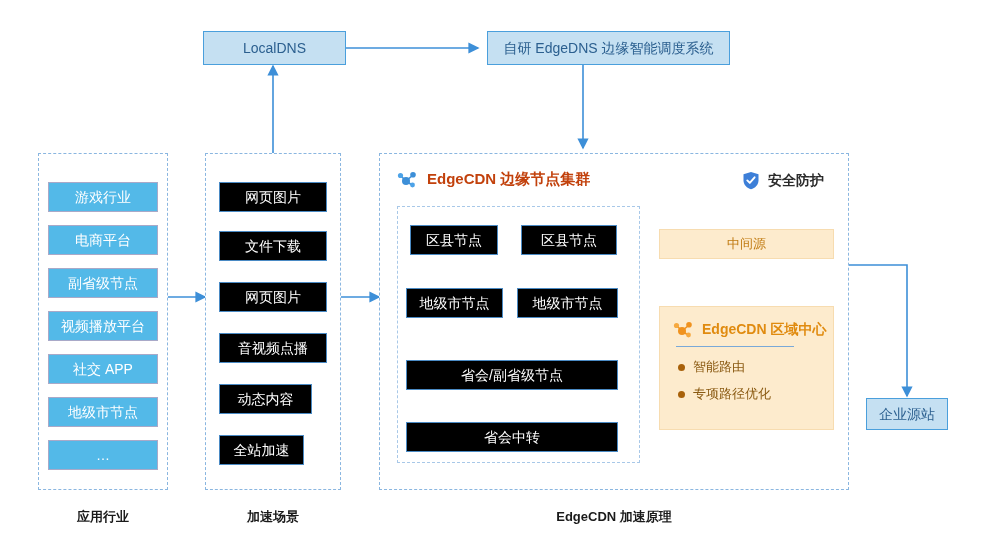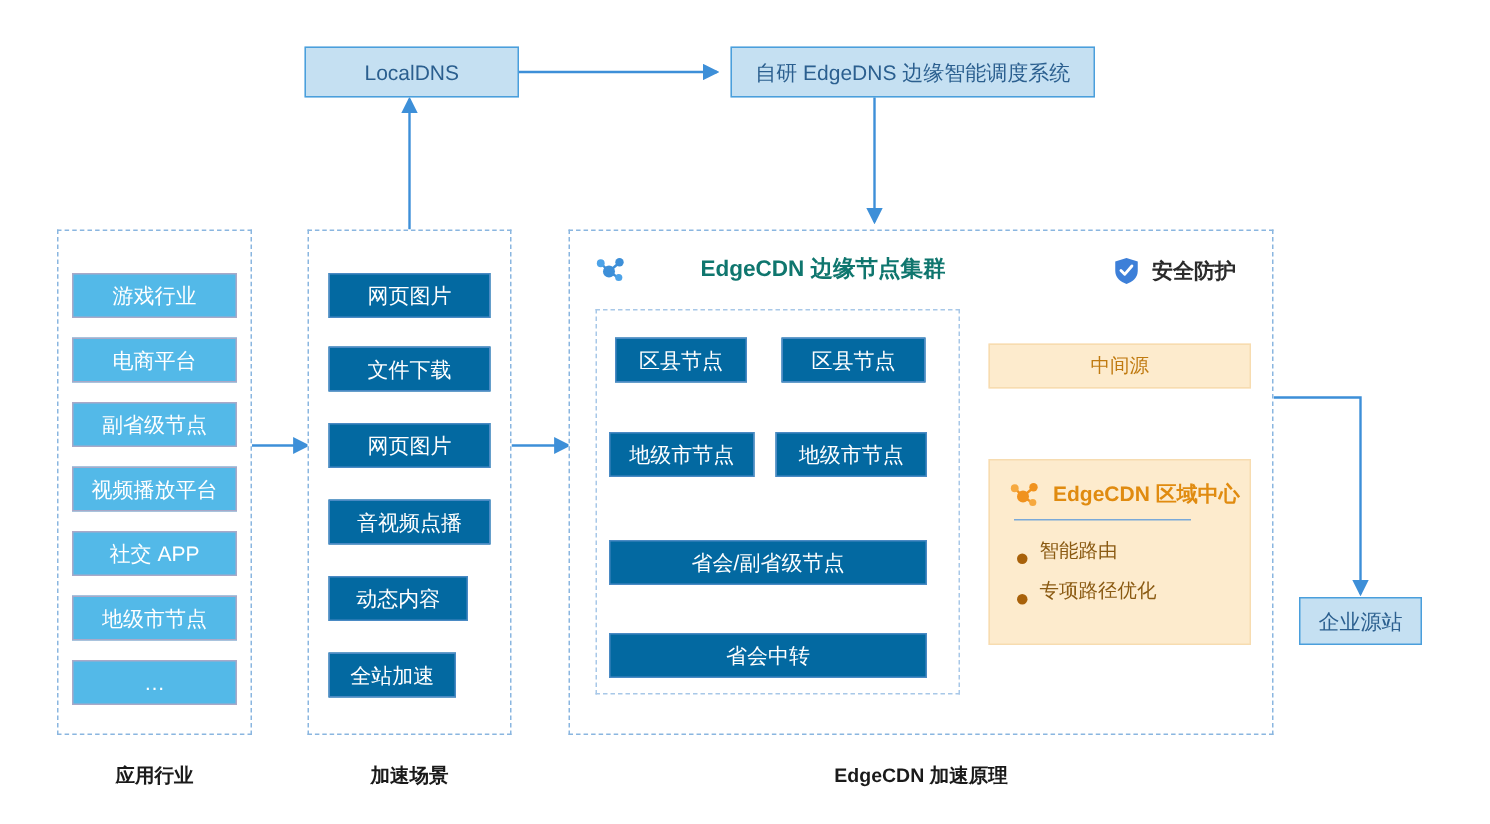--- a/index.html
+++ b/index.html
@@ -34,21 +34,21 @@
   .cyan {
     background: #53b9e8;
     border: 1px solid #a9a9c8;
     color: #ffffff;
     font-size: 14px;
     font-weight: 500;
   }
 
   
   .rblue {
-    background: #0369a1;
+    background: #000000;
     border: 1px solid #4a8ac4;
     color: #ffffff;
     font-size: 14px;
     font-weight: 500;
   }
 
   
   .dashbox {
     border: 1px dashed #8ab6e0;
     background: #ffffff;
@@ -68,39 +68,38 @@
   }
 
   .caption {
     font-size: 13px;
     font-weight: bold;
     color: #1a1a1a;
     text-align: center;
   }
 
   .panel-title {
-    font-size: 15px; font-weight: bold; color: #0f766e;
-    white-space: nowrap;
-    margin-left: 40px;
+    font-size: 15px; font-weight: bold; color: #c2410c;
+    white-space: nowrap;
   }
 
   .sec-title {
     font-size: 14px; font-weight: bold; color: #2b2b2b;
     white-space: nowrap;
   }
 
   .oc-title {
     font-size: 14px; font-weight: bold; color: #e08b10;
     white-space: nowrap;
   }
   .oc-rule {
     height: 1px; background: #7aa9d8; width: 118px;
   }
   .oc-item {
-    display: flex; align-items: flex-end; gap: 8px;
+    display: flex; align-items: center; gap: 8px;
     font-size: 13px; color: #8a5a12;
     white-space: nowrap;
   }
   .oc-dot {
     width: 7px; height: 7px; border-radius: 50%;
     background: #a8610a; flex: none;
   }
 
   svg.lines { position:absolute; left:0; top:0; width:993px; height:549px; pointer-events:none; }
 </style>

